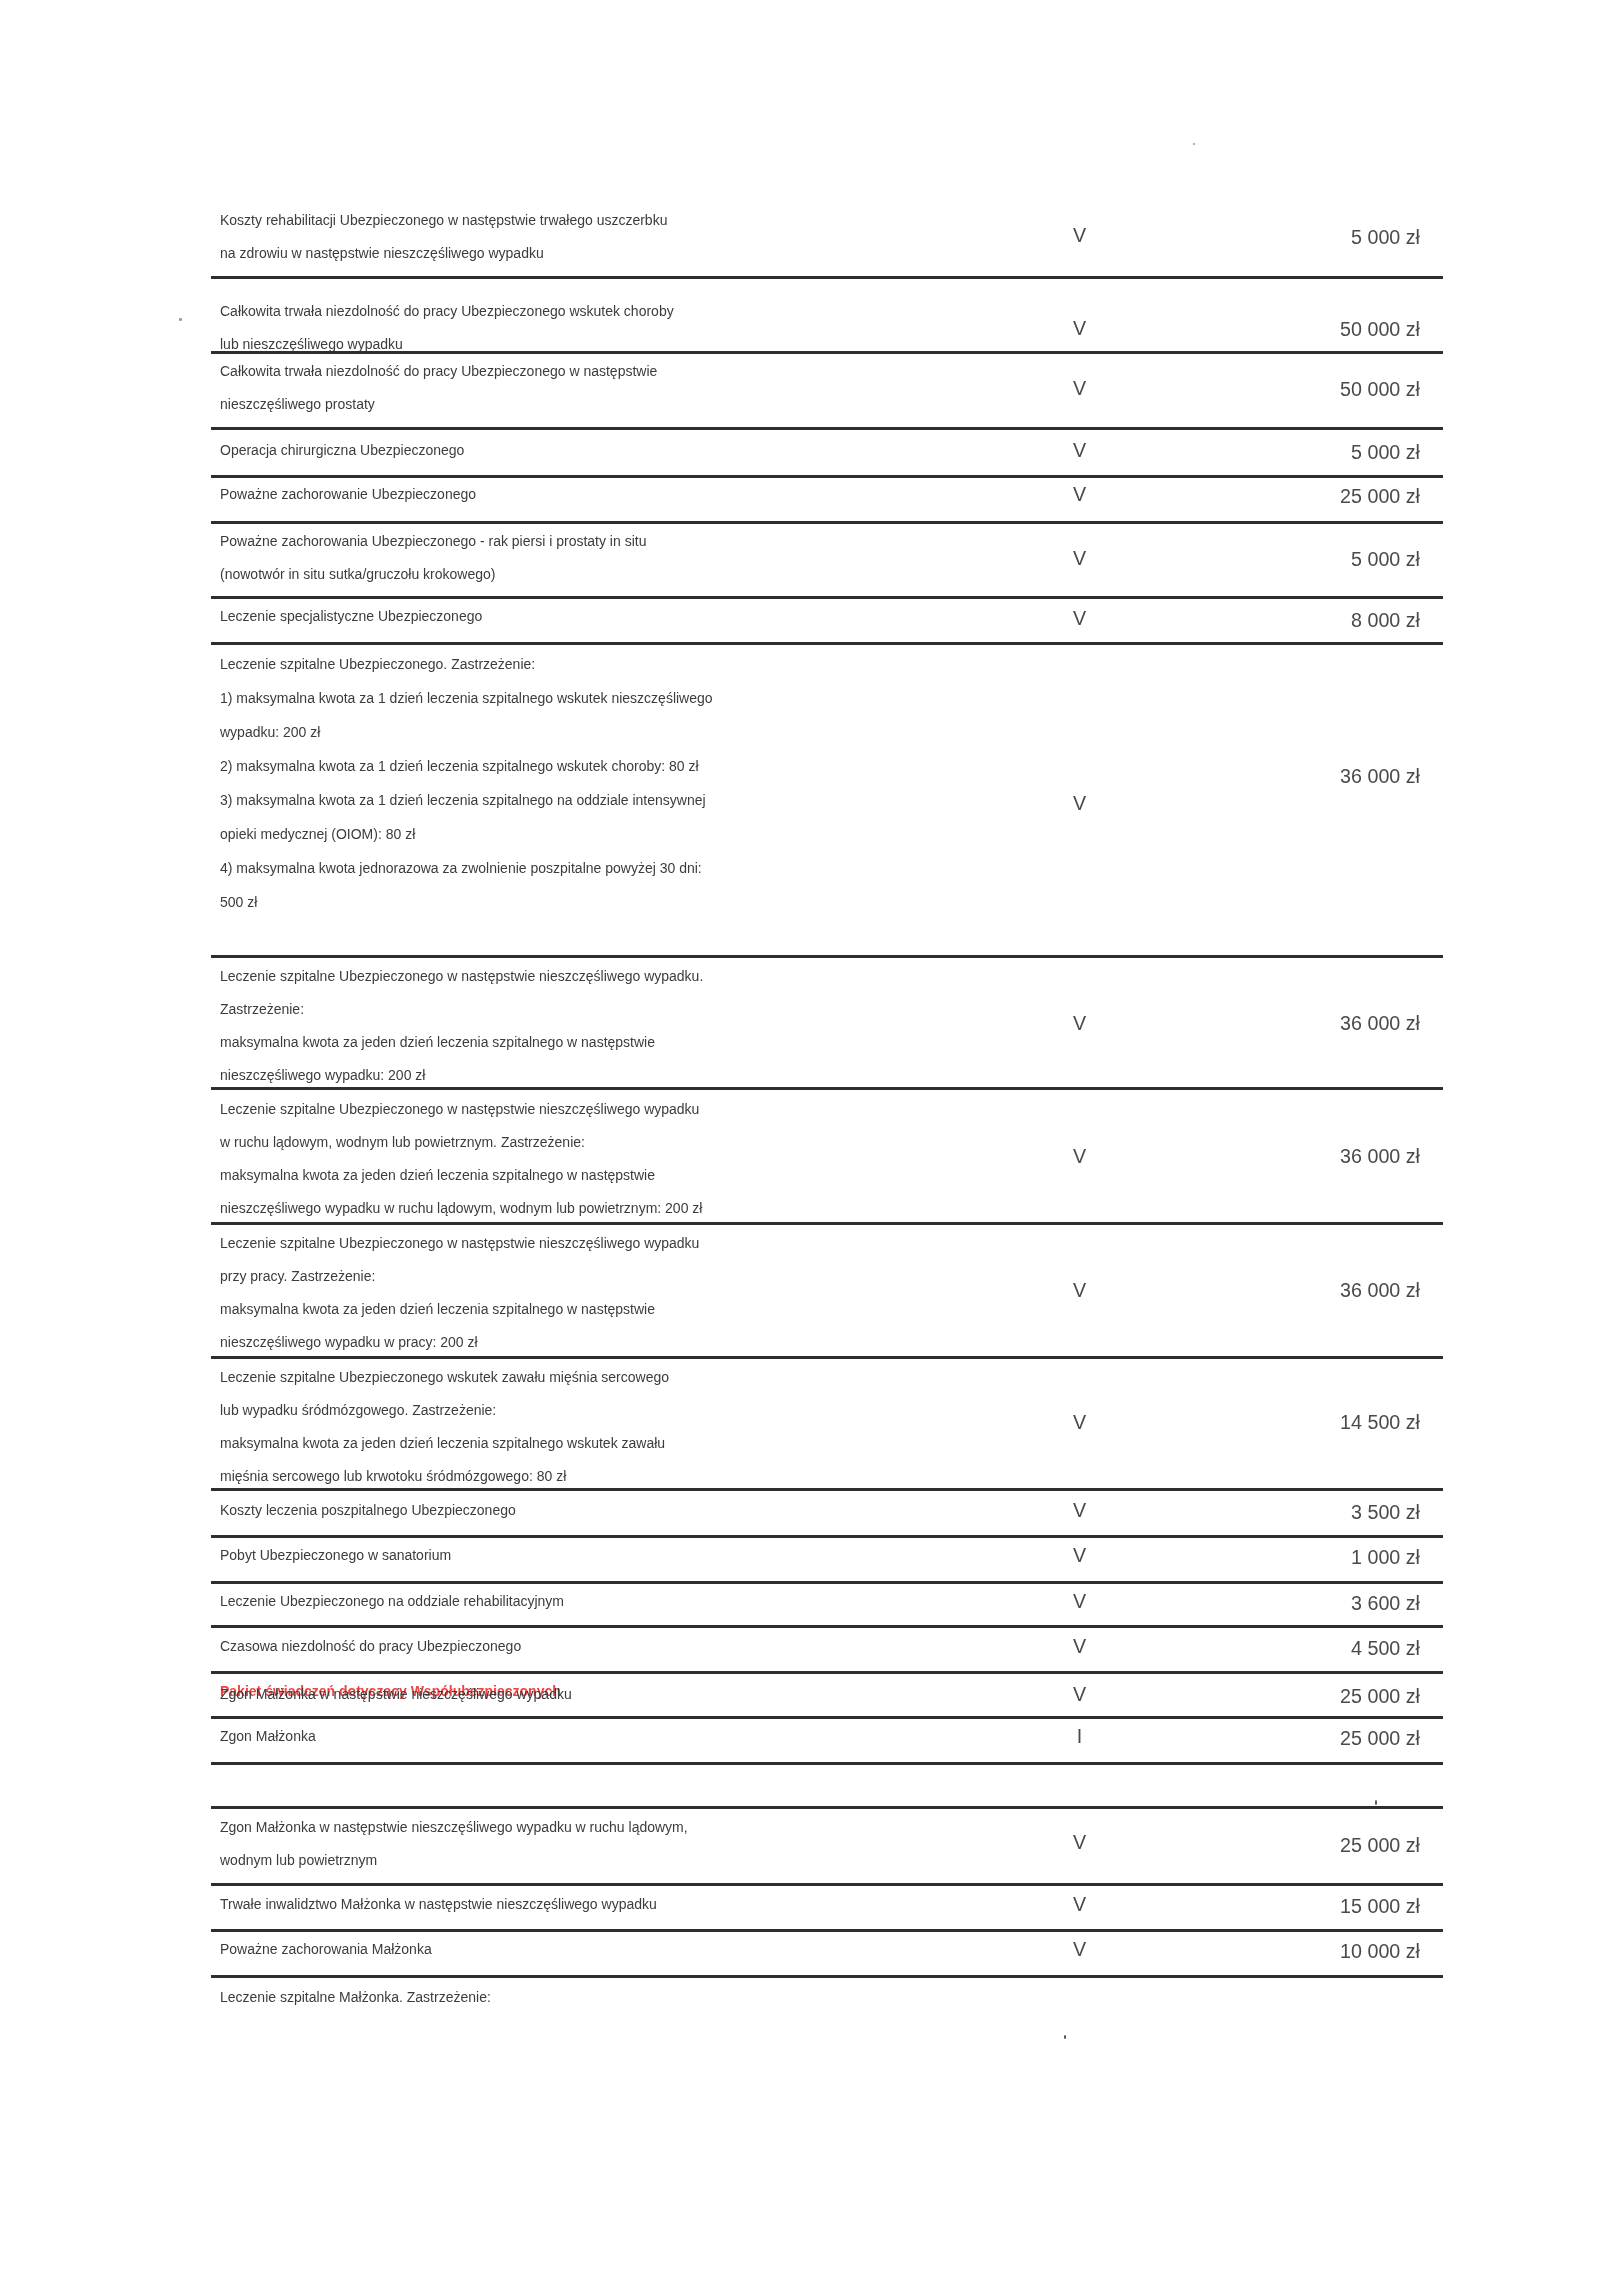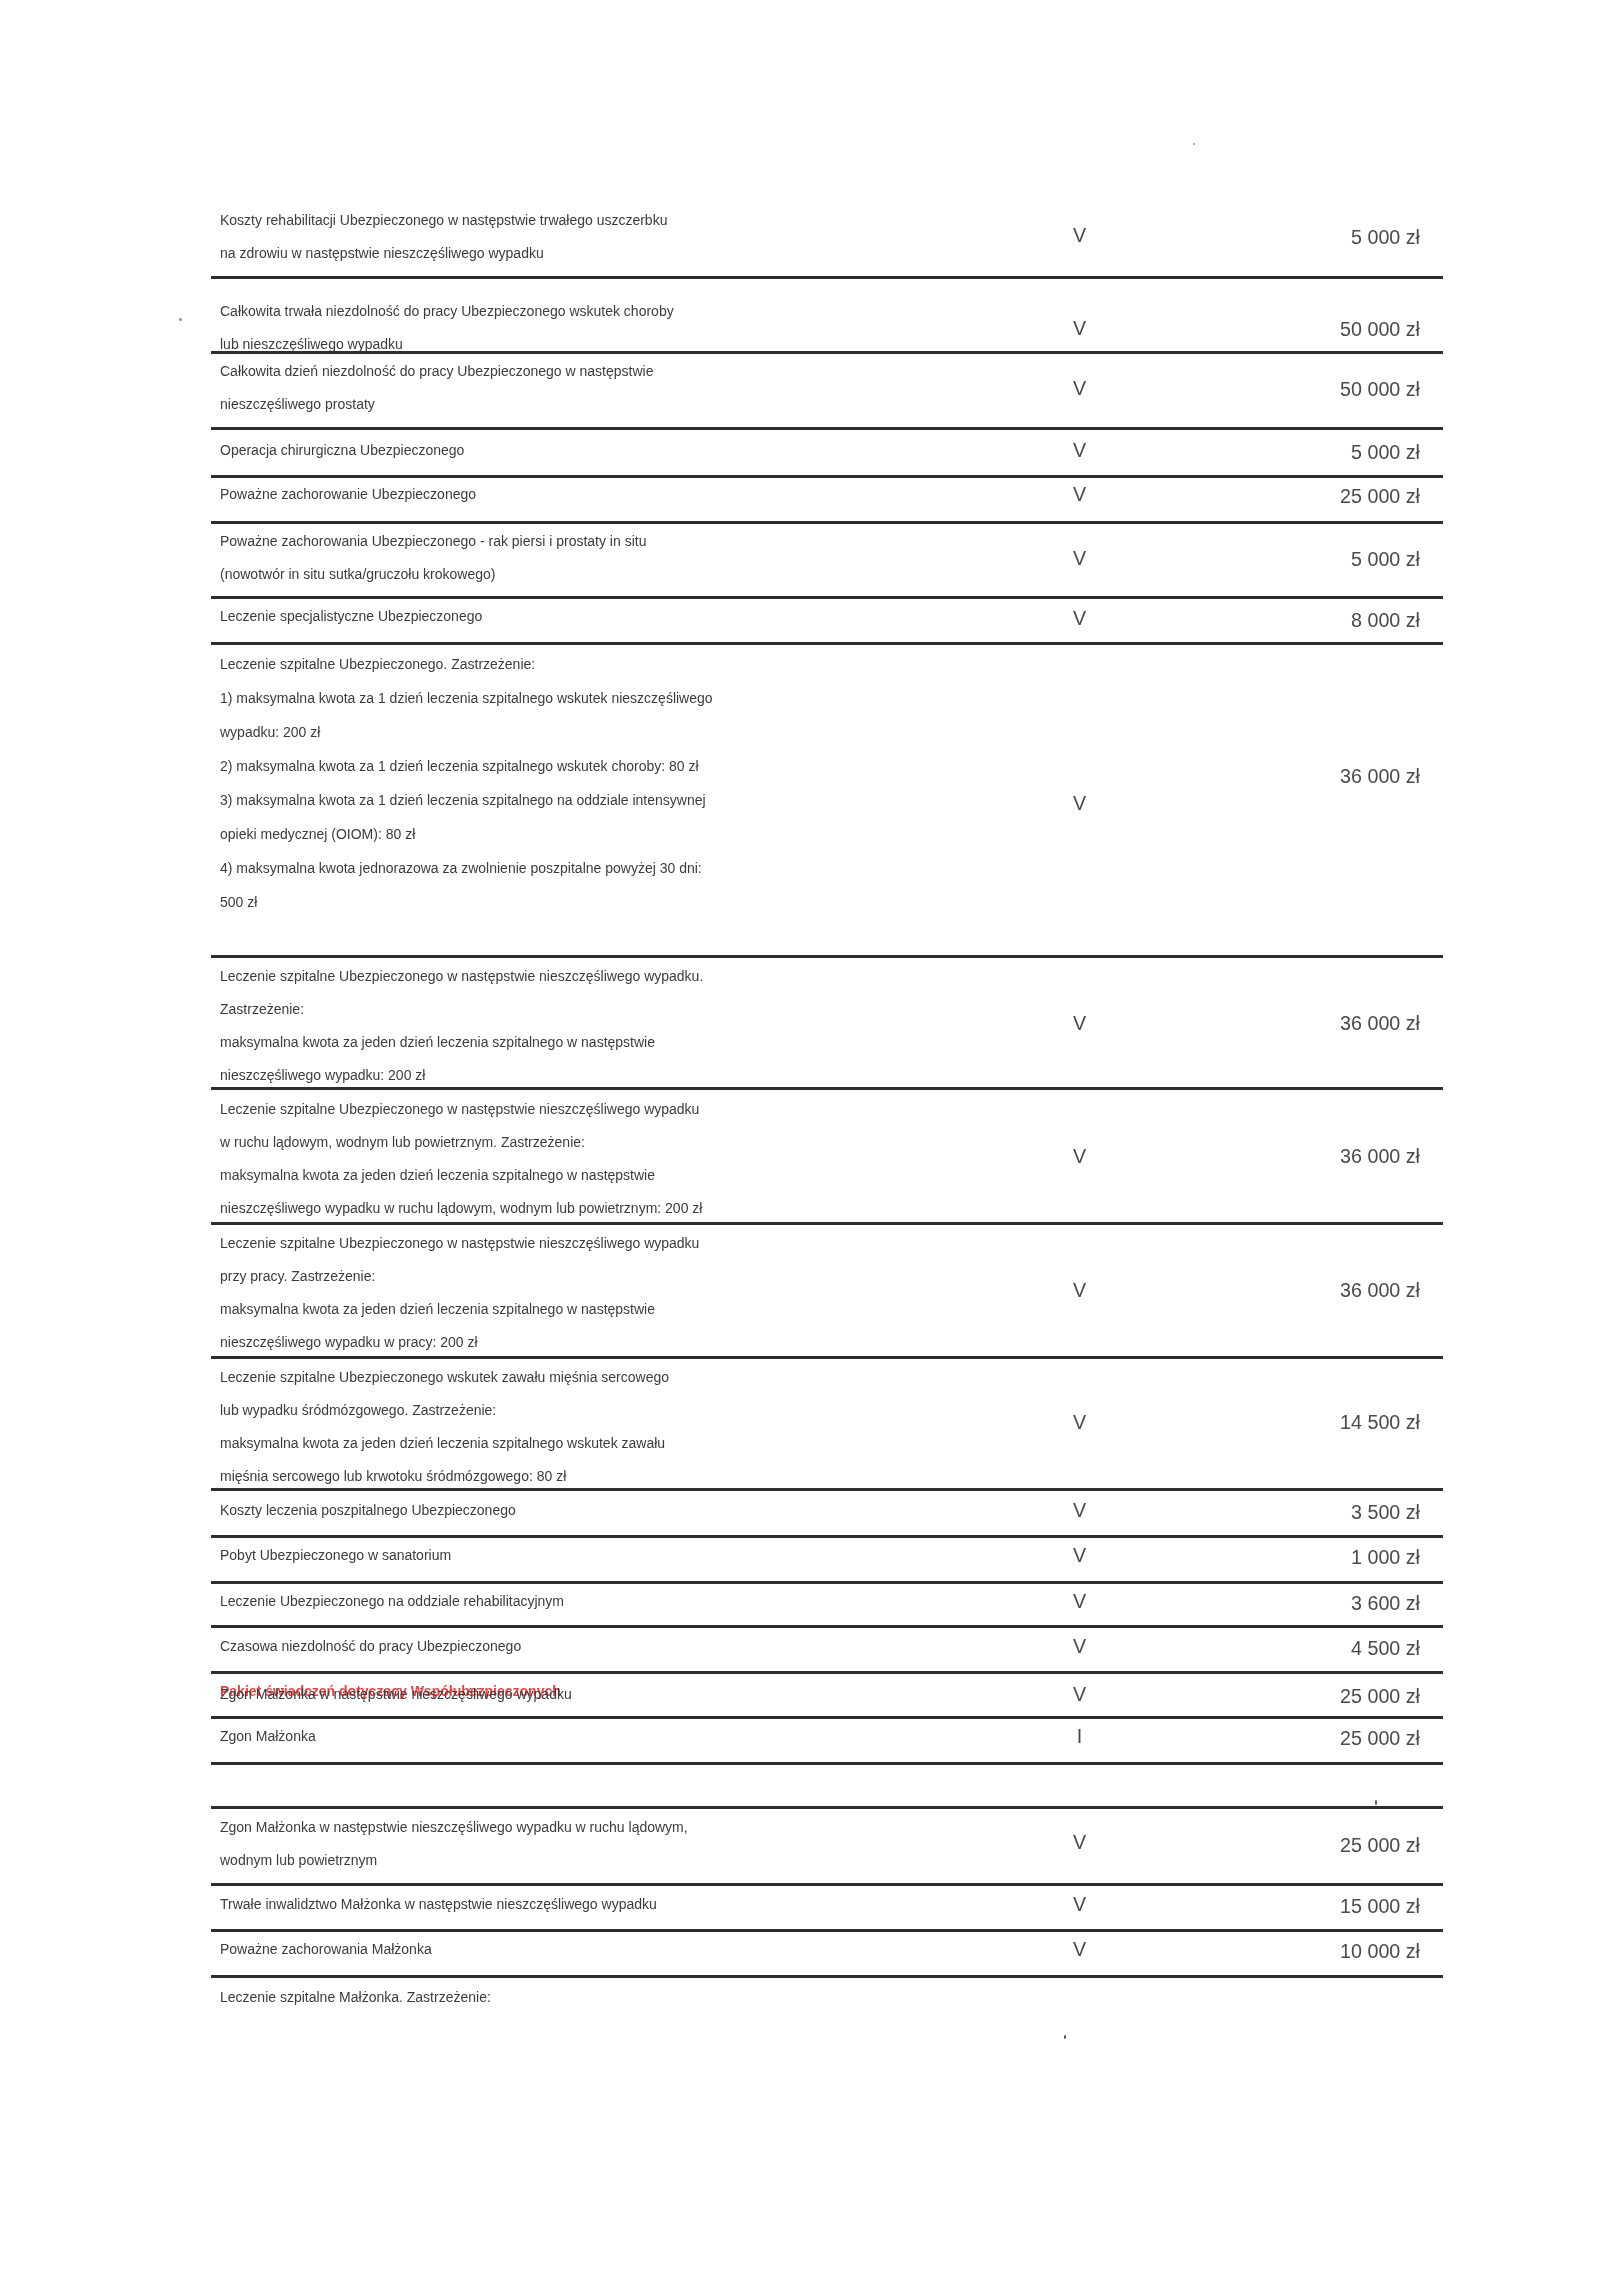--- a/index.html
+++ b/index.html
@@ -55,21 +55,21 @@
       <span class="line">Całkowita trwała niezdolność do pracy Ubezpieczonego wskutek choroby</span>
       <span class="line">lub nieszczęśliwego wypadku</span>
     </div>
     <div class="mark" style="top:21.5px">V</div>
     <div class="amount" style="top:23px">50 000 zł</div>
   </div>
   <div class="rule" style="top:351px"></div>
 
   <div class="row" style="top:355px;height:70px;">
     <div class="desc">
-      <span class="line">Całkowita dzień niezdolność do pracy Ubezpieczonego w następstwie</span>
+      <span class="line">Całkowita trwała niezdolność do pracy Ubezpieczonego w następstwie</span>
       <span class="line">nieszczęśliwego prostaty</span>
     </div>
     <div class="mark" style="top:21.5px">V</div>
     <div class="amount" style="top:23px">50 000 zł</div>
   </div>
   <div class="rule" style="top:427px"></div>
 
   <div class="row" style="top:432px;height:43px;">
     <div class="desc" style="top:1.8px">
       <span class="line">Operacja chirurgiczna Ubezpieczonego</span>

